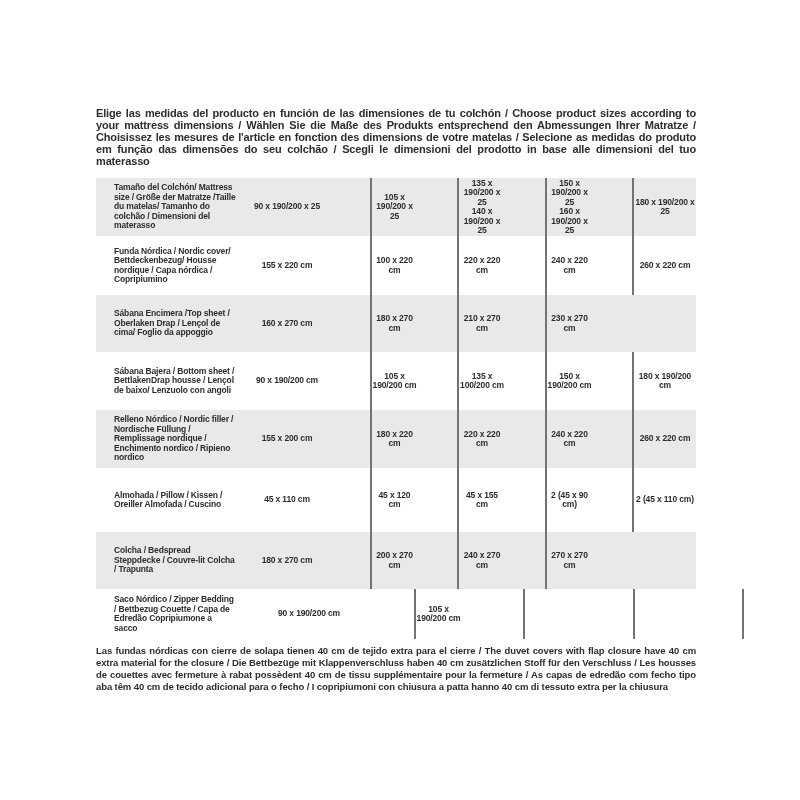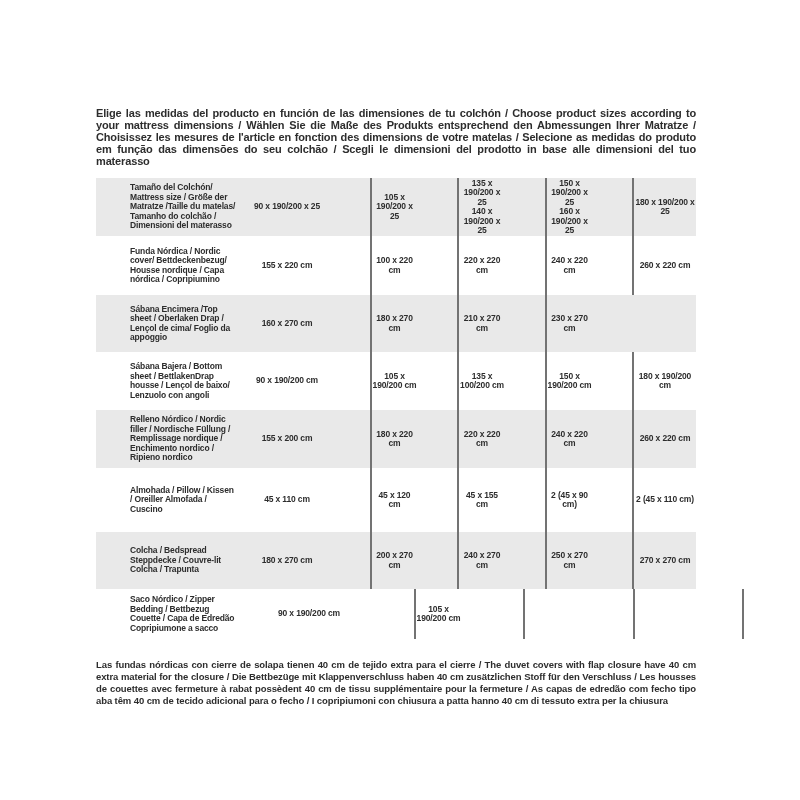--- a/index.html
+++ b/index.html
@@ -32,31 +32,31 @@
   .t-row:nth-child(7){height:57px;}
   .t-row:nth-child(8){height:50px;gap:22px;}
   .cell{
     box-sizing:border-box;
     display:flex;align-items:center;
     font-weight:700;font-size:8.5px;line-height:9.5px;
     letter-spacing:-0.15px;
     white-space:pre-line;
   }
   .cell.label{
-    padding-left:34px;padding-right:8px;
+    padding-left:18px;padding-right:8px;
     justify-content:flex-start;text-align:left;
   }
   .cell.val{
     justify-content:center;text-align:center;
   }
   .t-row .cell:nth-child(n+3){border-left:2px solid #737373;margin-left:40px;}
   .footnote{
     font-size:9.5px;line-height:12px;font-weight:700;
     text-align:justify;letter-spacing:-0.1px;
-    margin:20px 0 0 0;
+    margin:6px 0 0 0;
   }
 </style>
 </head>
 <body>
 
 <div class="content">
 
   <p class="intro">Elige las medidas del producto en función de las dimensiones de tu colchón / Choose product sizes according to your mattress dimensions / Wählen Sie die Maße des Produkts entsprechend den Abmessungen Ihrer Matratze / Choisissez les mesures de l'article en fonction des dimensions de votre matelas / Selecione as medidas do produto em função das dimensões do seu colchão / Scegli le dimensioni del prodotto in base alle dimensioni del tuo materasso</p>
 
   <div class="size-table">
@@ -114,21 +114,20 @@
       <div class="cell val">45 x 155 cm</div>
       <div class="cell val">2 (45 x 90 cm)</div>
       <div class="cell val">2 (45 x 110 cm)</div>
     </div>
 
     <div class="t-row">
       <div class="cell label">Colcha / Bedspread Steppdecke / Couvre-lit Colcha / Trapunta</div>
       <div class="cell val">180 x 270 cm</div>
       <div class="cell val">200 x 270 cm</div>
       <div class="cell val">240 x 270 cm</div>
-      <div class="cell val">250 x 270 cm</div>
       <div class="cell val">270 x 270 cm</div>
     </div>
 
     <div class="t-row">
       <div class="cell label">Saco Nórdico / Zipper Bedding / Bettbezug Couette / Capa de Edredão Copripiumone a sacco</div>
       <div class="cell val">90 x 190/200 cm</div>
       <div class="cell val">105 x 190/200 cm</div>
       <div class="cell val"></div>
       <div class="cell val"></div>
       <div class="cell val"></div>

